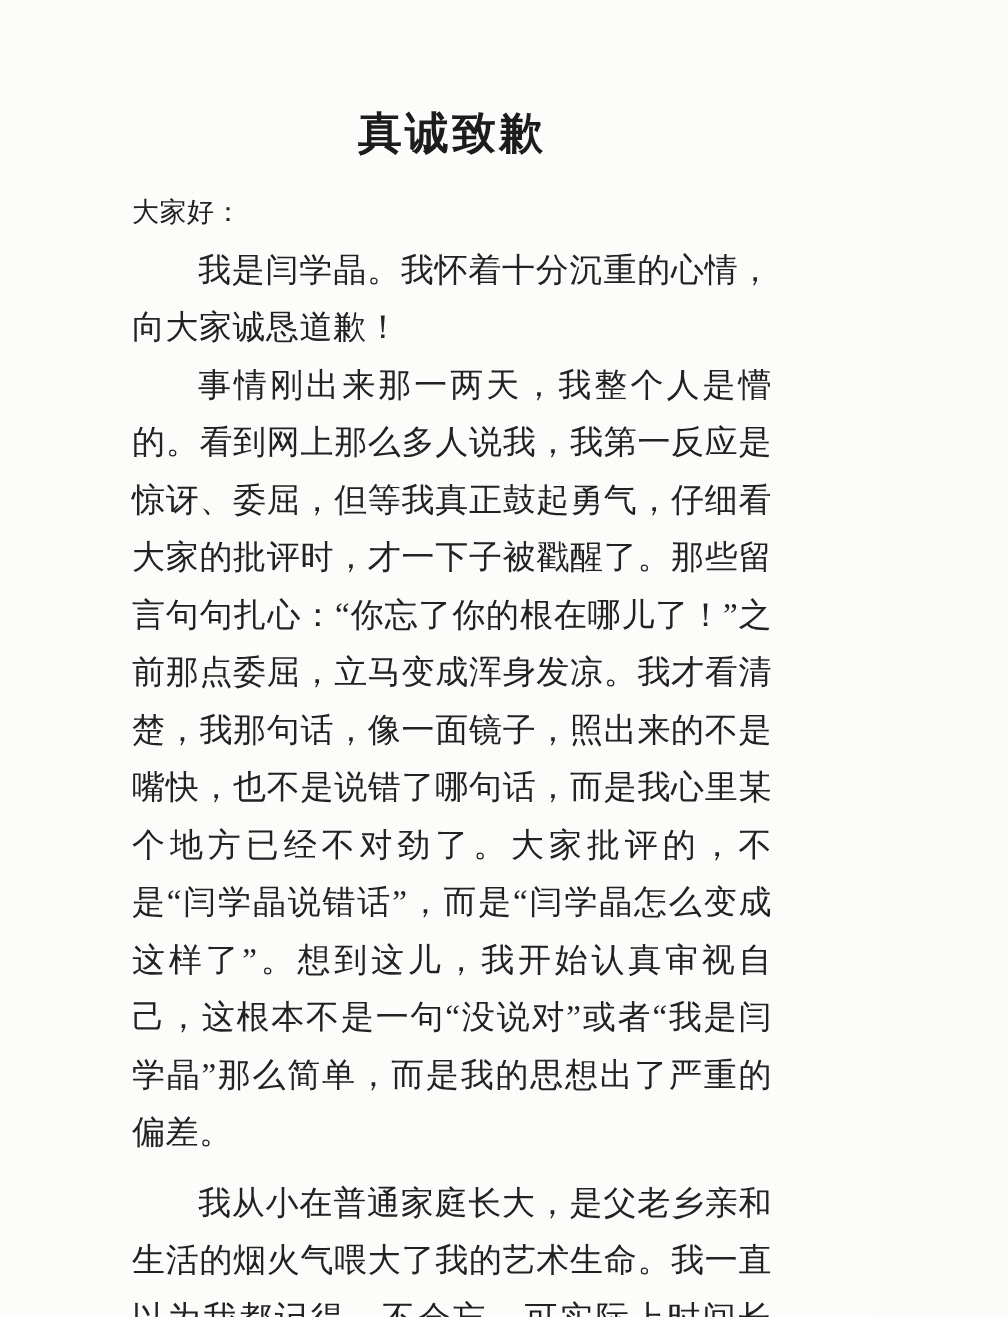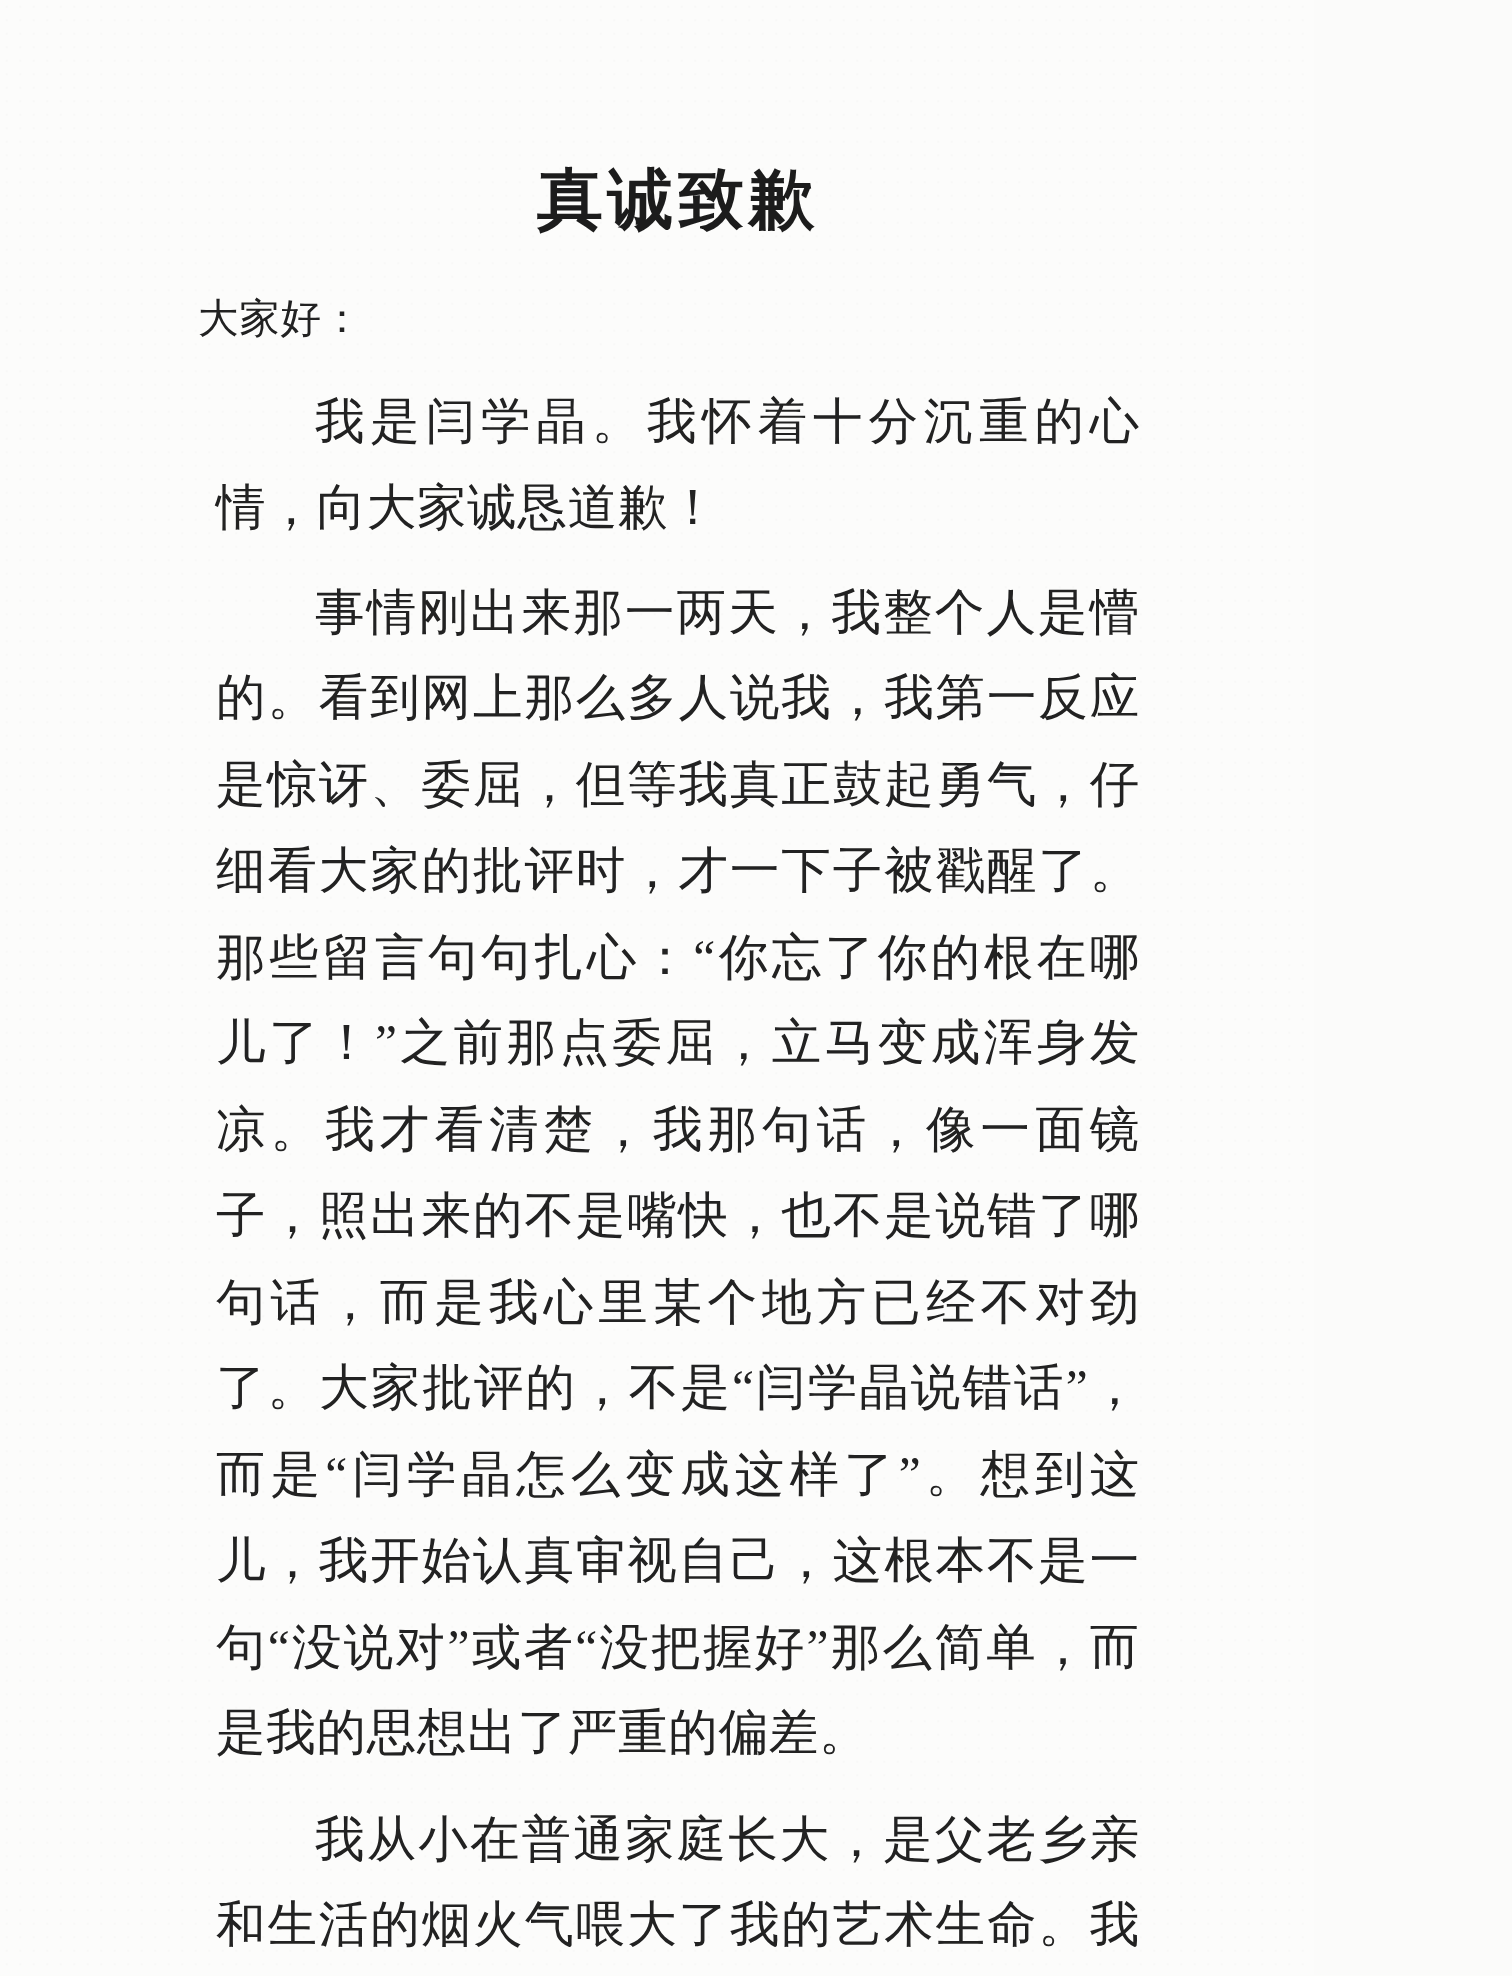--- a/index.html
+++ b/index.html
@@ -34,21 +34,21 @@
     letter-spacing: 3px;
     color: #1c1c1c;
   }
   .salutation {
     margin: 0;
     font-size: 27px;
     line-height: 57.5px;
     letter-spacing: 0.5px;
   }
   .para {
-    margin: 12px;
+    margin: 0;
     font-size: 33px;
     line-height: 57.5px;
     text-align: justify;
     text-justify: inter-ideograph;
     text-indent: 2em;
     letter-spacing: 0.5px;
     word-break: break-all;
   }
   .para.last {
     margin-top: 13px;
@@ -57,16 +57,16 @@
 </head>
 <body>
 
 <div class="page">
   <h1 class="doc-title">真诚致歉</h1>
 
   <p class="salutation">大家好：</p>
 
   <p class="para">我是闫学晶。我怀着十分沉重的心情，向大家诚恳道歉！</p>
 
-  <p class="para">事情刚出来那一两天，我整个人是懵的。看到网上那么多人说我，我第一反应是惊讶、委屈，但等我真正鼓起勇气，仔细看大家的批评时，才一下子被戳醒了。那些留言句句扎心：“你忘了你的根在哪儿了！”之前那点委屈，立马变成浑身发凉。我才看清楚，我那句话，像一面镜子，照出来的不是嘴快，也不是说错了哪句话，而是我心里某个地方已经不对劲了。大家批评的，不是“闫学晶说错话”，而是“闫学晶怎么变成这样了”。想到这儿，我开始认真审视自己，这根本不是一句“没说对”或者“没把握好”那么简单，而是我的思想出了严重的偏差。</p>
+  <p class="para">事情刚出来那一两天，我整个人是懵的。看到网上那么多人说我，我第一反应是惊讶、委屈，但等我真正鼓起勇气，仔细看大家的批评时，才一下子被戳醒了。那些留言句句扎心：“你忘了你的根在哪儿了！”之前那点委屈，立马变成浑身发凉。我才看清楚，我那句话，像一面镜子，照出来的不是嘴快，也不是说错了哪句话，而是我心里某个地方已经不对劲了。大家批评的，不是“闫学晶说错话”，而是“闫学晶怎么变成这样了”。想到这儿，我开始认真审视自己，这根本不是一句“没说对”或者“我是闫学晶”那么简单，而是我的思想出了严重的偏差。</p>
 
   <p class="para last">我从小在普通家庭长大，是父老乡亲和生活的烟火气喂大了我的艺术生命。我一直以为我都记得，不会忘。可实际上时间长了，环境变了，听着掌声、捧着鲜花，慢慢习惯了被人捧着，却忘了本，我见了更大的世面，却不知不觉把这当成了一种“优越感”，忘了自己的过去，我把人民，把百姓当成了两个模糊的</p>
 </div>
 
 </body></html>

